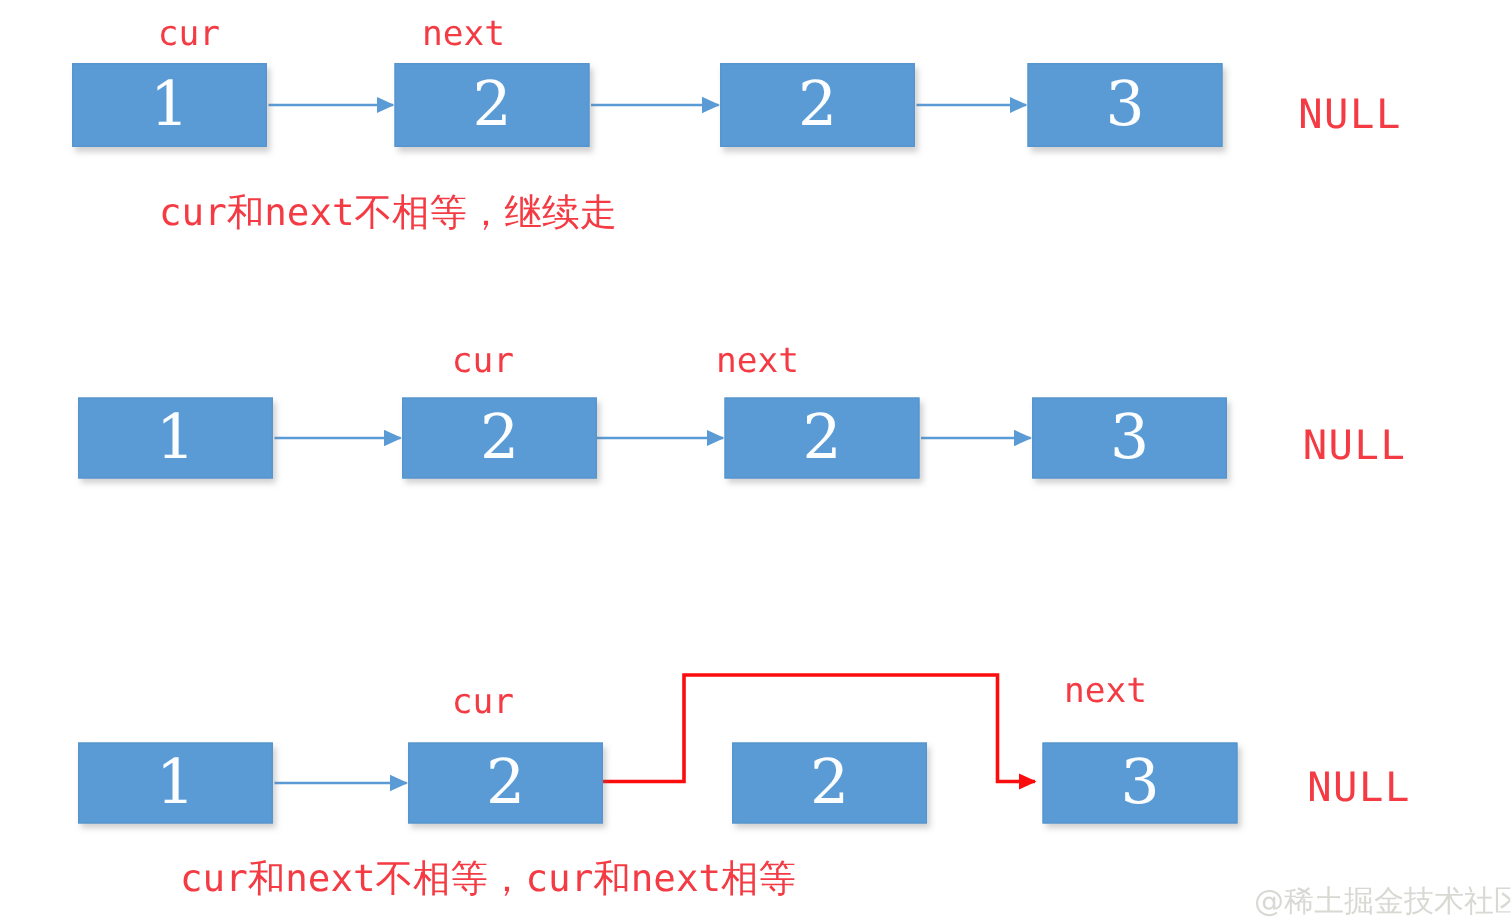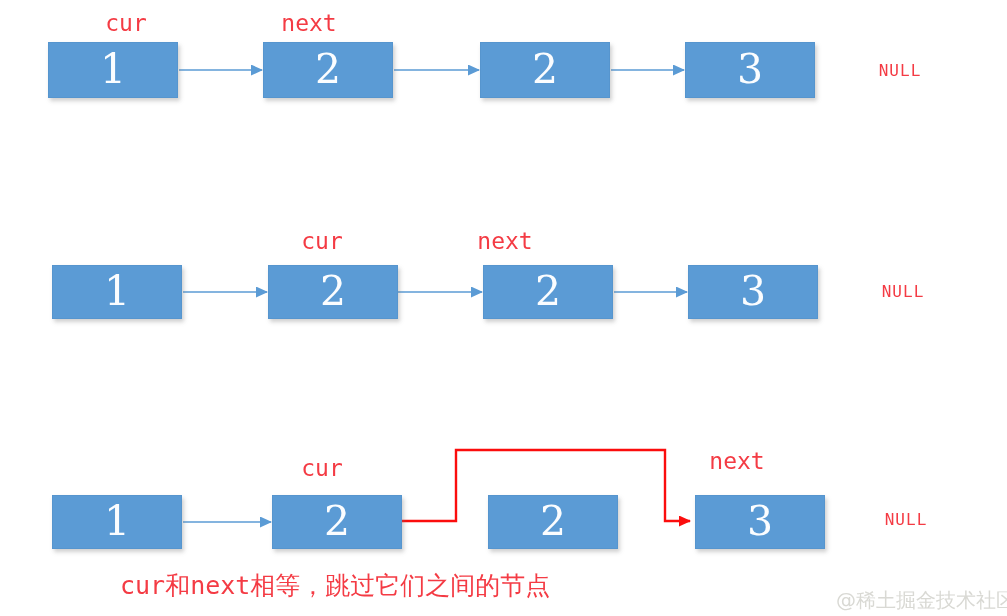--- a/index.html
+++ b/index.html
@@ -35,21 +35,21 @@
     text-align:center;
     color:#f43b44;
     font-size:23px;
     line-height:1;
   }
   .nulltxt{
     position:absolute;
     width:70px;
     text-align:center;
     color:#f43b44;
-    font-size:16px;
+    font-size:27px;
     letter-spacing:1px;
     line-height:1;
   }
   .caption{
     position:absolute;
     color:#f43b44;
     font-size:25px;
     line-height:1.1;
     white-space:nowrap;
   }
@@ -99,20 +99,21 @@
     <span>2</span>
   </div>
   <div class="node h56" style="left:480px;top:42px;">
     <span>2</span>
   </div>
   <div class="node h56" style="left:685px;top:42px;">
     <span>3</span>
   </div>
 
   <div class="nulltxt" style="left:865px;top:63px;">NULL</div>
+  <div class="caption" style="left:106px;top:128px;">cur和next不相等，继续走</div>
 
   <div class="ptr" style="left:290px;top:230px;">cur</div>
   <div class="ptr" style="left:473px;top:230px;">next</div>
 
   <div class="node h54" style="left:52px;top:265px;">
     <span>1</span>
   </div>
   <div class="node h54" style="left:268px;top:265px;">
     <span>2</span>
   </div>
@@ -135,17 +136,17 @@
     <span>2</span>
   </div>
   <div class="node h54" style="left:488px;top:495px;">
     <span>2</span>
   </div>
   <div class="node h54" style="left:695px;top:495px;">
     <span>3</span>
   </div>
 
   <div class="nulltxt" style="left:871px;top:512px;">NULL</div>
-  <div class="caption" style="left:120px;top:572px;">cur和next相等，跳过它们之间的节点</div>
+  <div class="caption" style="left:120px;top:572px;">cur和next不相等，cur和next相等</div>
 
   <div class="watermark">@稀土掘金技术社区</div>
 
 </div>
 
 </body></html>

